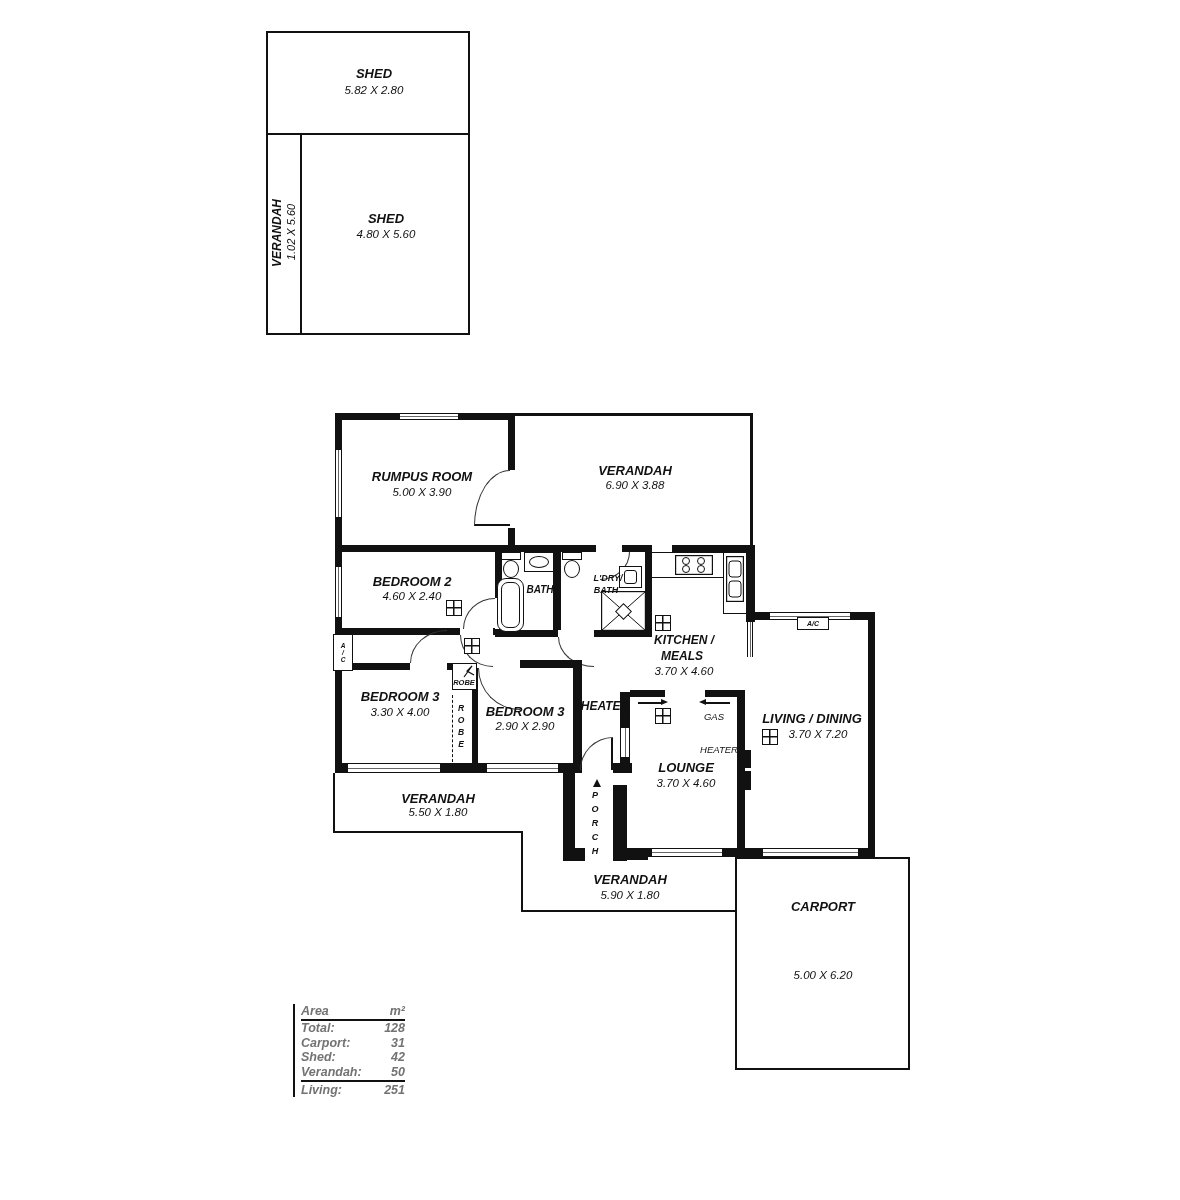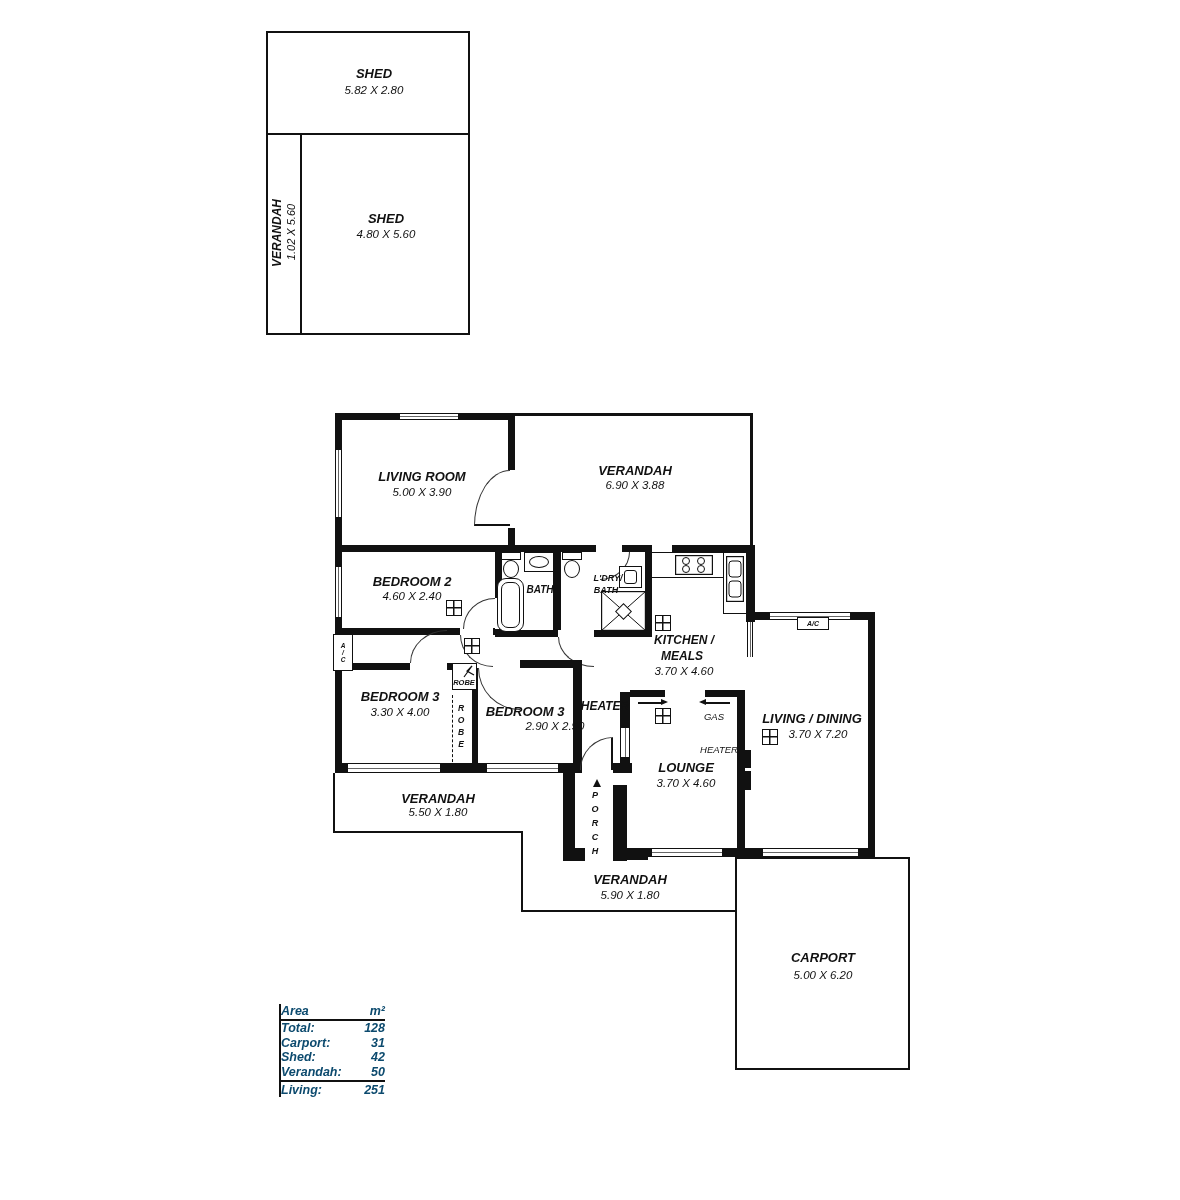--- a/index.html
+++ b/index.html
@@ -39,21 +39,21 @@
   .robe-v{font-size:8.5px;letter-spacing:2px}
   .ac-v{position:absolute;writing-mode:vertical-rl;text-orientation:upright;font-style:italic;font-weight:700;font-size:6.5px;letter-spacing:0;color:#111}
   .rot{position:absolute;transform:translate(-50%,-50%) rotate(-90deg);white-space:nowrap;color:#111;font-style:italic}
   .rot.nm{font-weight:700;font-size:12px}
   .rot.dm{font-weight:400;font-size:11px}
   .tri-r{position:absolute;width:0;height:0;border-left:7px solid #111;border-top:3.5px solid transparent;border-bottom:3.5px solid transparent}
   .tri-l{position:absolute;width:0;height:0;border-right:7px solid #111;border-top:3.5px solid transparent;border-bottom:3.5px solid transparent}
   .tri-u{position:absolute;width:0;height:0;border-bottom:8px solid #111;border-left:4.5px solid transparent;border-right:4.5px solid transparent}
   .hline{position:absolute;height:1.5px;background:#111}
   .dash-v{position:absolute;width:0;border-left:1.2px dashed #111}
-  .area-table{position:absolute;left:279px;top:1004px;width:104px;border-left:2px solid #111;font-style:italic;font-weight:700;color:#0c4a6e}
+  .area-table{position:absolute;left:293px;top:1004px;width:104px;border-left:2px solid #111;padding-left:6px;font-style:italic;font-weight:700;color:#737373}
   .area-table .hdr{display:flex;justify-content:space-between;font-size:12.5px;padding-bottom:1px;border-bottom:2px solid #111}
   .area-table .row{display:flex;justify-content:space-between;font-size:12.5px;line-height:14.5px}
   .area-table .total{display:flex;justify-content:space-between;font-size:12.5px;border-top:2.5px solid #111;margin-top:1px;padding-top:1px}
   .disc{position:absolute;left:272px;top:1116px;font-style:italic;font-weight:400;font-size:12.5px;line-height:15.5px;color:#1a1a1a}
   svg{position:absolute;overflow:visible}
 </style>
 </head>
 <body>
 
 <div class="canvas">
@@ -214,48 +214,48 @@
     <svg style="left:463px;top:665px" width="12" height="13">
       <polyline points="1,12 9,1 4,6 11,10" fill="none" stroke="#111" stroke-width="1.2"></polyline>
     </svg>
     <div class="rname fs75" style="left:464px;top:679px">ROBE</div>
     <div class="dash-v" style="left:452px;top:695px;height:72px"></div>
     <div class="vtext robe-v" style="left:456px;top:703px;height:60px">ROBE</div>
 
     <div class="tri-u" style="left:593px;top:779px"></div>
     <div class="vtext" style="left:590px;top:790px;height:64px">PORCH</div>
 
-    <div class="rname" style="left:422px;top:470px">LIVING ROOM</div>
+    <div class="rname" style="left:422px;top:470px">RUMPUS ROOM</div>
     <div class="rdims" style="left:422px;top:486px">5.00 X 3.90</div>
     <div class="rname" style="left:635px;top:464px">VERANDAH</div>
     <div class="rdims" style="left:635px;top:479px">6.90 X 3.88</div>
     <div class="rname" style="left:412px;top:575px">BEDROOM 2</div>
     <div class="rdims" style="left:412px;top:590px">4.60 X 2.40</div>
     <div class="rname fs10" style="left:540px;top:584px">BATH</div>
     <div class="rname fs9" style="left:608px;top:574px">L'DRY/</div>
     <div class="rname fs9" style="left:606px;top:586px">BATH</div>
     <div class="rname fs12" style="left:684px;top:634px">KITCHEN /</div>
     <div class="rname fs12" style="left:682px;top:650px">MEALS</div>
     <div class="rdims" style="left:684px;top:665px">3.70 X 4.60</div>
     <div class="rname" style="left:400px;top:690px">BEDROOM 3</div>
     <div class="rdims" style="left:400px;top:706px">3.30 X 4.00</div>
     <div class="rname" style="left:525px;top:705px">BEDROOM 3</div>
-    <div class="rdims" style="left:555px;top:720px">2.90 X 2.90</div>
+    <div class="rdims" style="left:525px;top:720px">2.90 X 2.90</div>
     <div class="rname fs12" style="left:605px;top:700px">HEATER</div>
     <div class="rname" style="left:686px;top:761px">LOUNGE</div>
     <div class="rdims" style="left:686px;top:777px">3.70 X 4.60</div>
     <div class="gas" style="left:714px;top:711px">GAS</div>
     <div class="gas" style="left:719px;top:744px">HEATER</div>
     <div class="rname" style="left:812px;top:712px">LIVING / DINING</div>
     <div class="rdims" style="left:818px;top:728px">3.70 X 7.20</div>
     <div class="rname" style="left:438px;top:792px">VERANDAH</div>
     <div class="rdims" style="left:438px;top:806px">5.50 X 1.80</div>
     <div class="rname" style="left:630px;top:873px">VERANDAH</div>
     <div class="rdims" style="left:630px;top:889px">5.90 X 1.80</div>
-    <div class="rname" style="left:823px;top:951px">CARPORT</div>
+    <div class="rname" style="left:823px;top:900px">CARPORT</div>
     <div class="rdims" style="left:823px;top:969px">5.00 X 6.20</div>
   </div>
 
   <div class="area-table">
     <div class="hdr">
       <span>Area</span>
       <span>m²</span>
     </div>
     <div class="row">
       <span>Total:</span>

